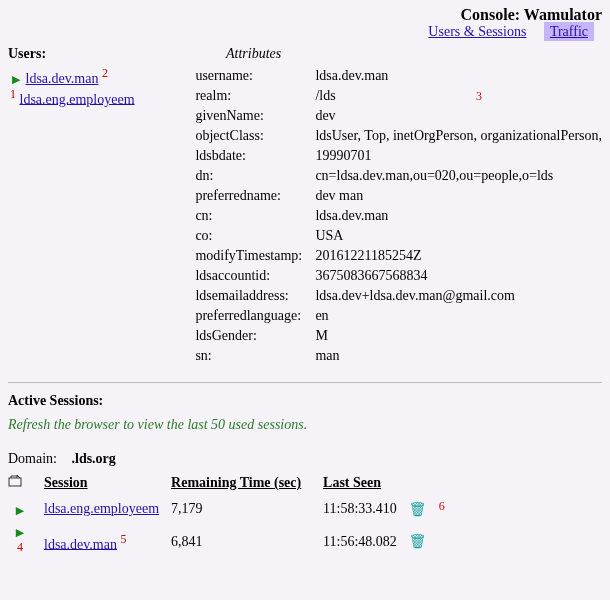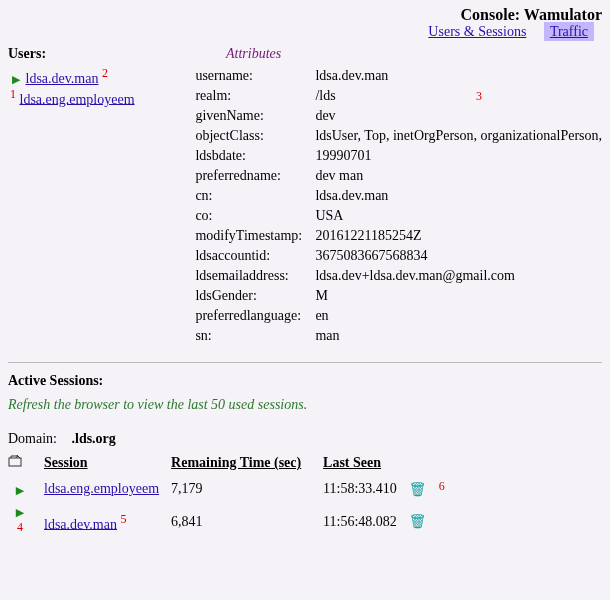--- a/index.html
+++ b/index.html
@@ -12,21 +12,21 @@
     width: 610px;
   }
   body { padding: 6px 8px 20px 8px; box-sizing: border-box; }
   .header { display:flex; align-items:flex-end; margin-bottom:6px;flex-direction:column; }
   .header .title { font-weight:bold; font-size:16px; }
   .tabs { margin-left:16px; }
   .tab-link { color:#2a0dab; text-decoration:underline; margin-right:8px; padding:2px 6px; cursor:pointer; }
   .tab-link.active { background:#c4b5fd; }
   .row-top { display:flex; align-items:flex-end;gap:28px; }
   .users-label { font-weight:bold; width:190px; }
-  .attr-heading { color:#701a75; font-style:italic; }
+  .attr-heading { color:#000000; font-style:italic; }
   .layout { display:flex; margin-top:4px; }
   .col-users { width:190px; padding-left:4px; }
   .col-attrs { flex:1; }
   .arrow { color:#1a8a1a; font-size:11px; vertical-align:middle; display:inline-block; width:10px; }
   .ulink { color:#2a0dab; text-decoration:underline; cursor:pointer; }
   .note { color:#d00000; font-size:12px; vertical-align:super; }
   .attr-row { display:flex; line-height:20px; }
   .attr-key { width:120px; padding-left:20px; }
   .attr-val { flex:1; white-space:nowrap; overflow:hidden; }
   hr { border:none; border-top:1px solid #bbb; margin:16px 0 10px 0; }
@@ -88,20 +88,24 @@
       </div>
     <div class="attr-row">
         <span class="attr-key">objectClass:</span>
         <span class="attr-val">ldsUser, Top, inetOrgPerson, organizationalPerson,</span>
       </div>
     <div class="attr-row">
         <span class="attr-key">ldsbdate:</span>
         <span class="attr-val">19990701</span>
       </div>
     <div class="attr-row">
+        <span class="attr-key">dn:</span>
+        <span class="attr-val">cn=ldsa.dev.man,ou=020,ou=people,o=lds</span>
+      </div>
+    <div class="attr-row">
         <span class="attr-key">preferredname:</span>
         <span class="attr-val">dev man</span>
       </div>
     <div class="attr-row">
         <span class="attr-key">cn:</span>
         <span class="attr-val">ldsa.dev.man</span>
       </div>
     <div class="attr-row">
         <span class="attr-key">co:</span>
         <span class="attr-val">USA</span>
@@ -112,26 +116,26 @@
       </div>
     <div class="attr-row">
         <span class="attr-key">ldsaccountid:</span>
         <span class="attr-val">3675083667568834</span>
       </div>
     <div class="attr-row">
         <span class="attr-key">ldsemailaddress:</span>
         <span class="attr-val">ldsa.dev+ldsa.dev.man@gmail.com</span>
       </div>
     <div class="attr-row">
+        <span class="attr-key">preferredlanguage:</span>
+        <span class="attr-val">en</span>
+      </div>
+    <div class="attr-row">
         <span class="attr-key">ldsGender:</span>
         <span class="attr-val">M</span>
-      </div>
-    <div class="attr-row">
-        <span class="attr-key">preferredlanguage:</span>
-        <span class="attr-val">en</span>
       </div>
     <div class="attr-row">
         <span class="attr-key">sn:</span>
         <span class="attr-val">man</span>
       </div>
   </div>
 </div>
 
 <hr>
 

